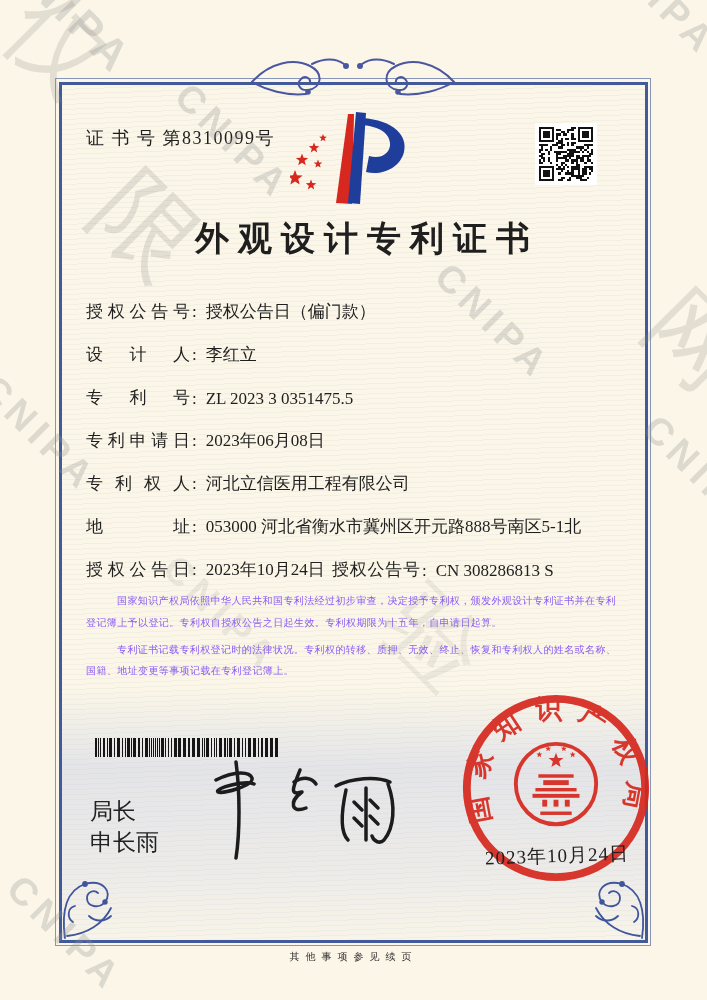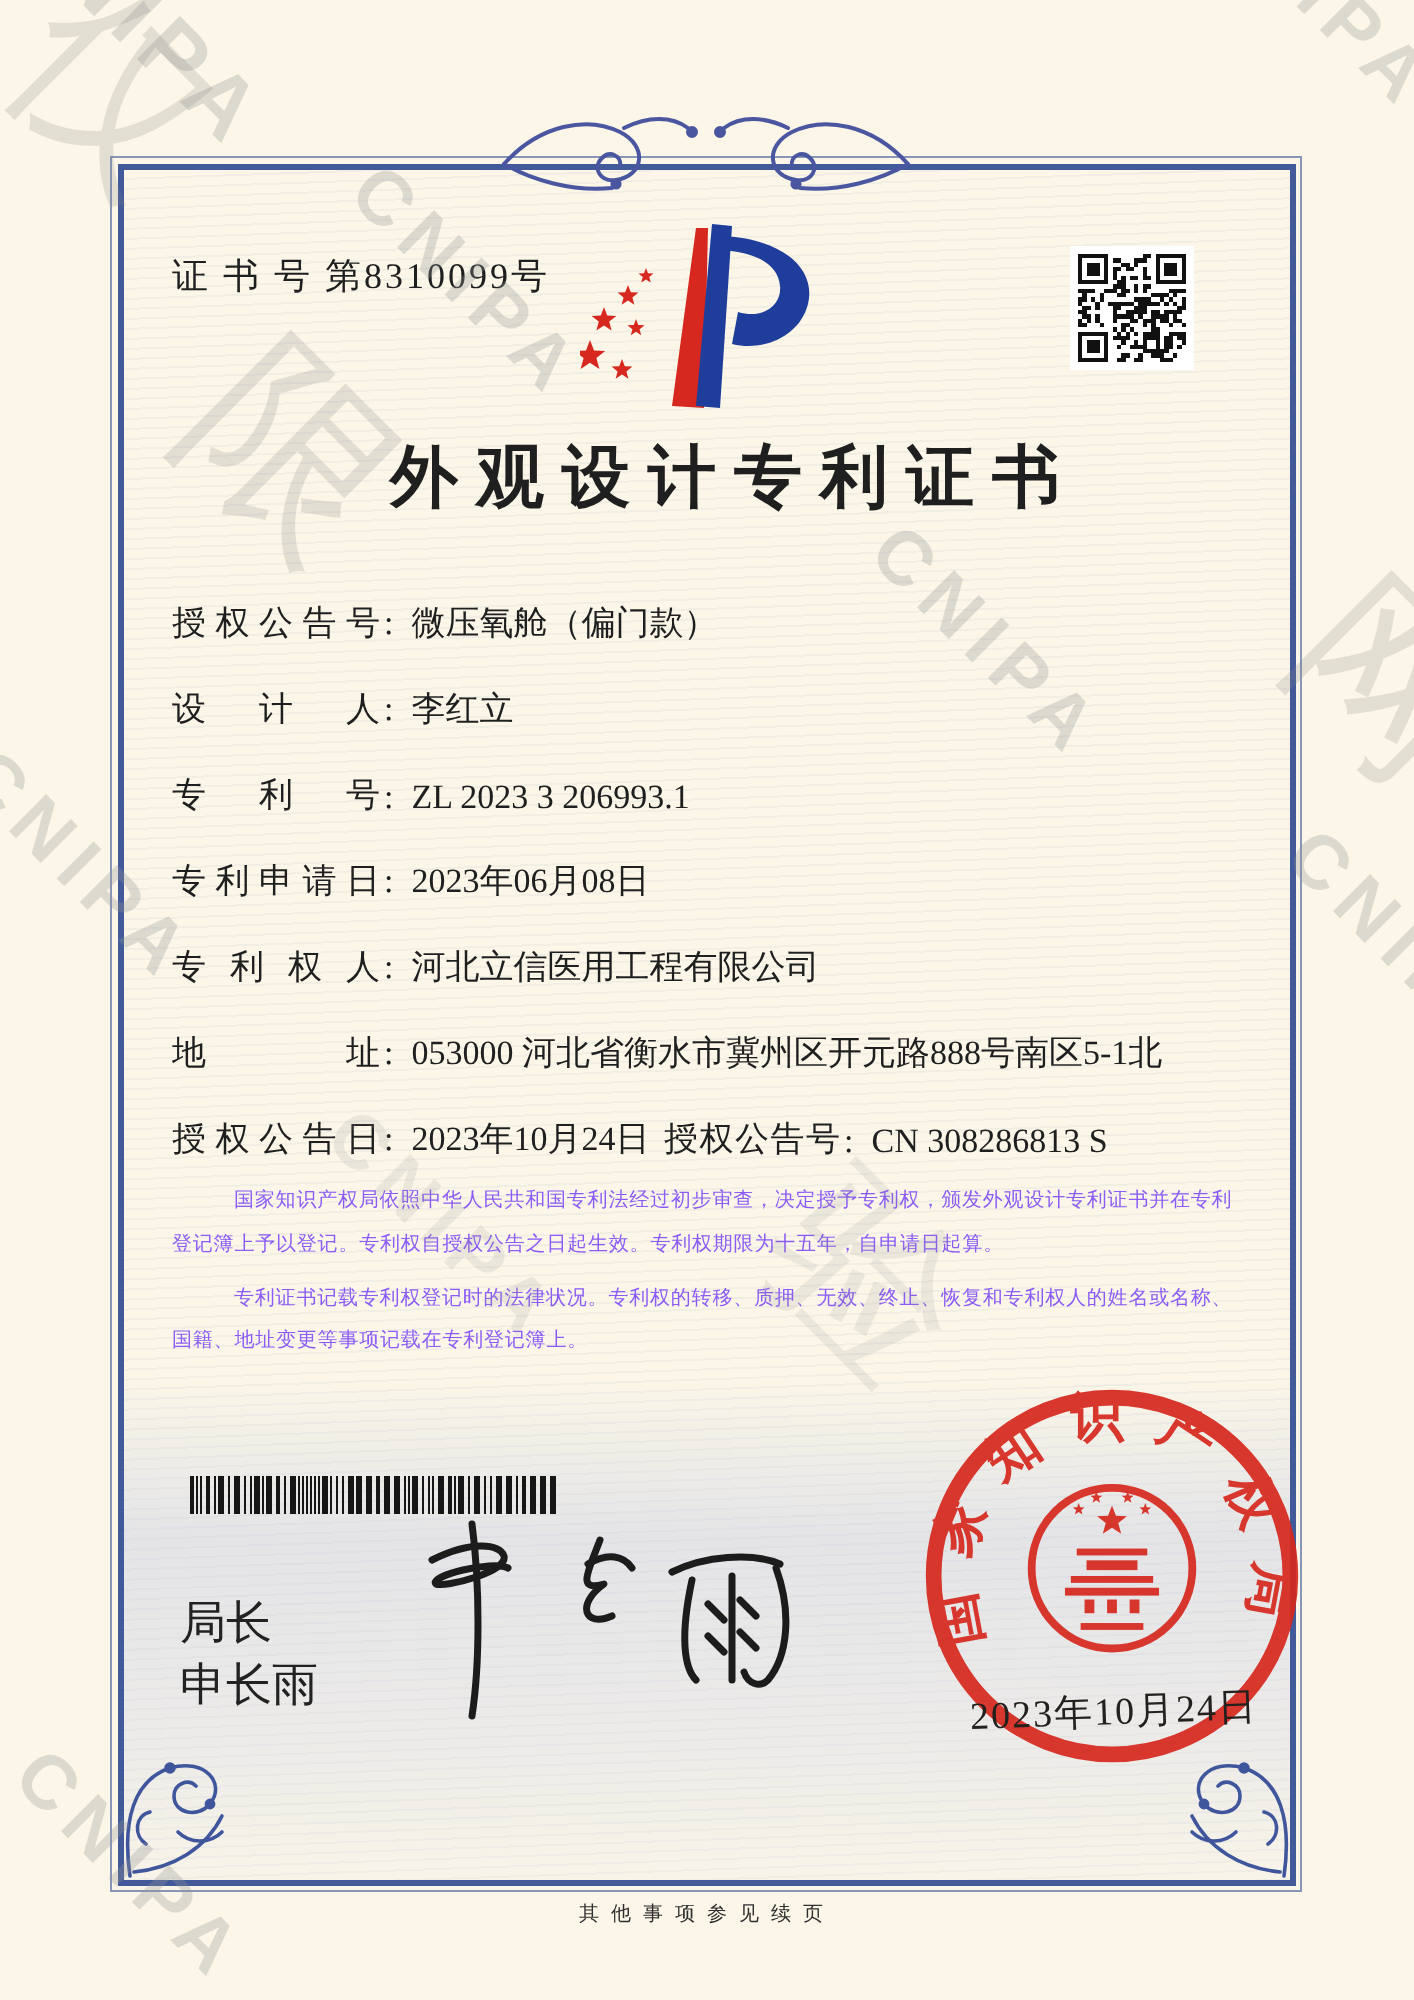--- a/index.html
+++ b/index.html
@@ -330,27 +330,27 @@
         <rect x="14" y="24" width="1" height="1" fill="#111"></rect>
         <rect x="19" y="24" width="1" height="1" fill="#111"></rect>
         <rect x="20" y="24" width="1" height="1" fill="#111"></rect>
         <rect x="21" y="24" width="1" height="1" fill="#111"></rect>
       </svg>
   </div>
 
   <div class="title">外观设计专利证书</div>
 
   <div class="row" style="top:300px">
-    <span class="lbl">授权公告号</span><span class="colon">:</span><span>微压氧舱（偏门款）</span>
+    <span class="lbl">授权公告号</span><span class="colon">:</span><span>授权公告日（偏门款）</span>
   </div>
   <div class="row" style="top:343px">
     <span class="lbl">设计人</span><span class="colon">:</span><span>李红立</span>
   </div>
   <div class="row" style="top:386px">
-    <span class="lbl">专利号</span><span class="colon">:</span><span>ZL 2023 3 206993.1</span>
+    <span class="lbl">专利号</span><span class="colon">:</span><span>ZL 2023 3 0351475.5</span>
   </div>
   <div class="row" style="top:429px">
     <span class="lbl">专利申请日</span><span class="colon">:</span><span>2023年06月08日</span>
   </div>
   <div class="row" style="top:472px">
     <span class="lbl">专利权人</span><span class="colon">:</span><span>河北立信医用工程有限公司</span>
   </div>
   <div class="row" style="top:515px">
     <span class="lbl">地址</span><span class="colon">:</span><span>053000 河北省衡水市冀州区开元路888号南区5-1北</span>
   </div>

